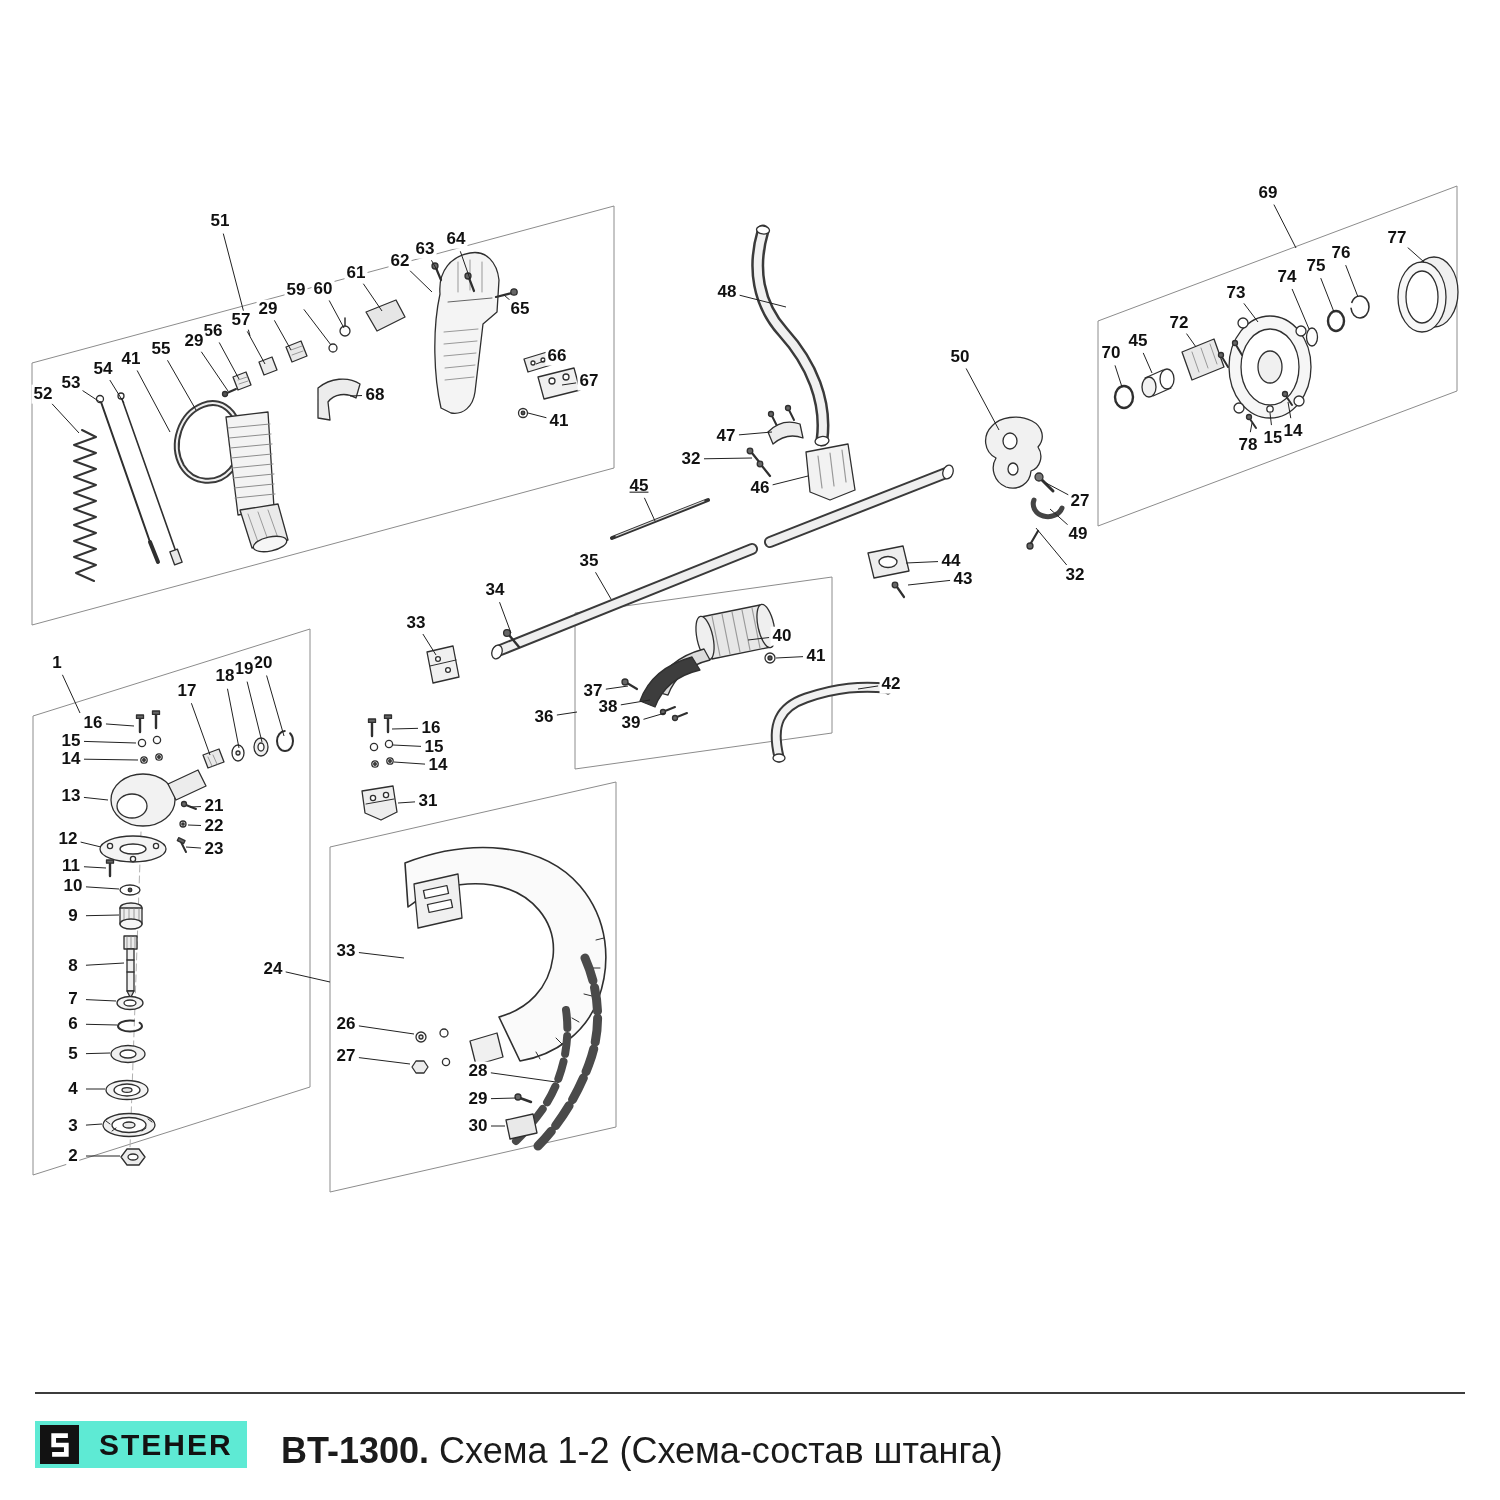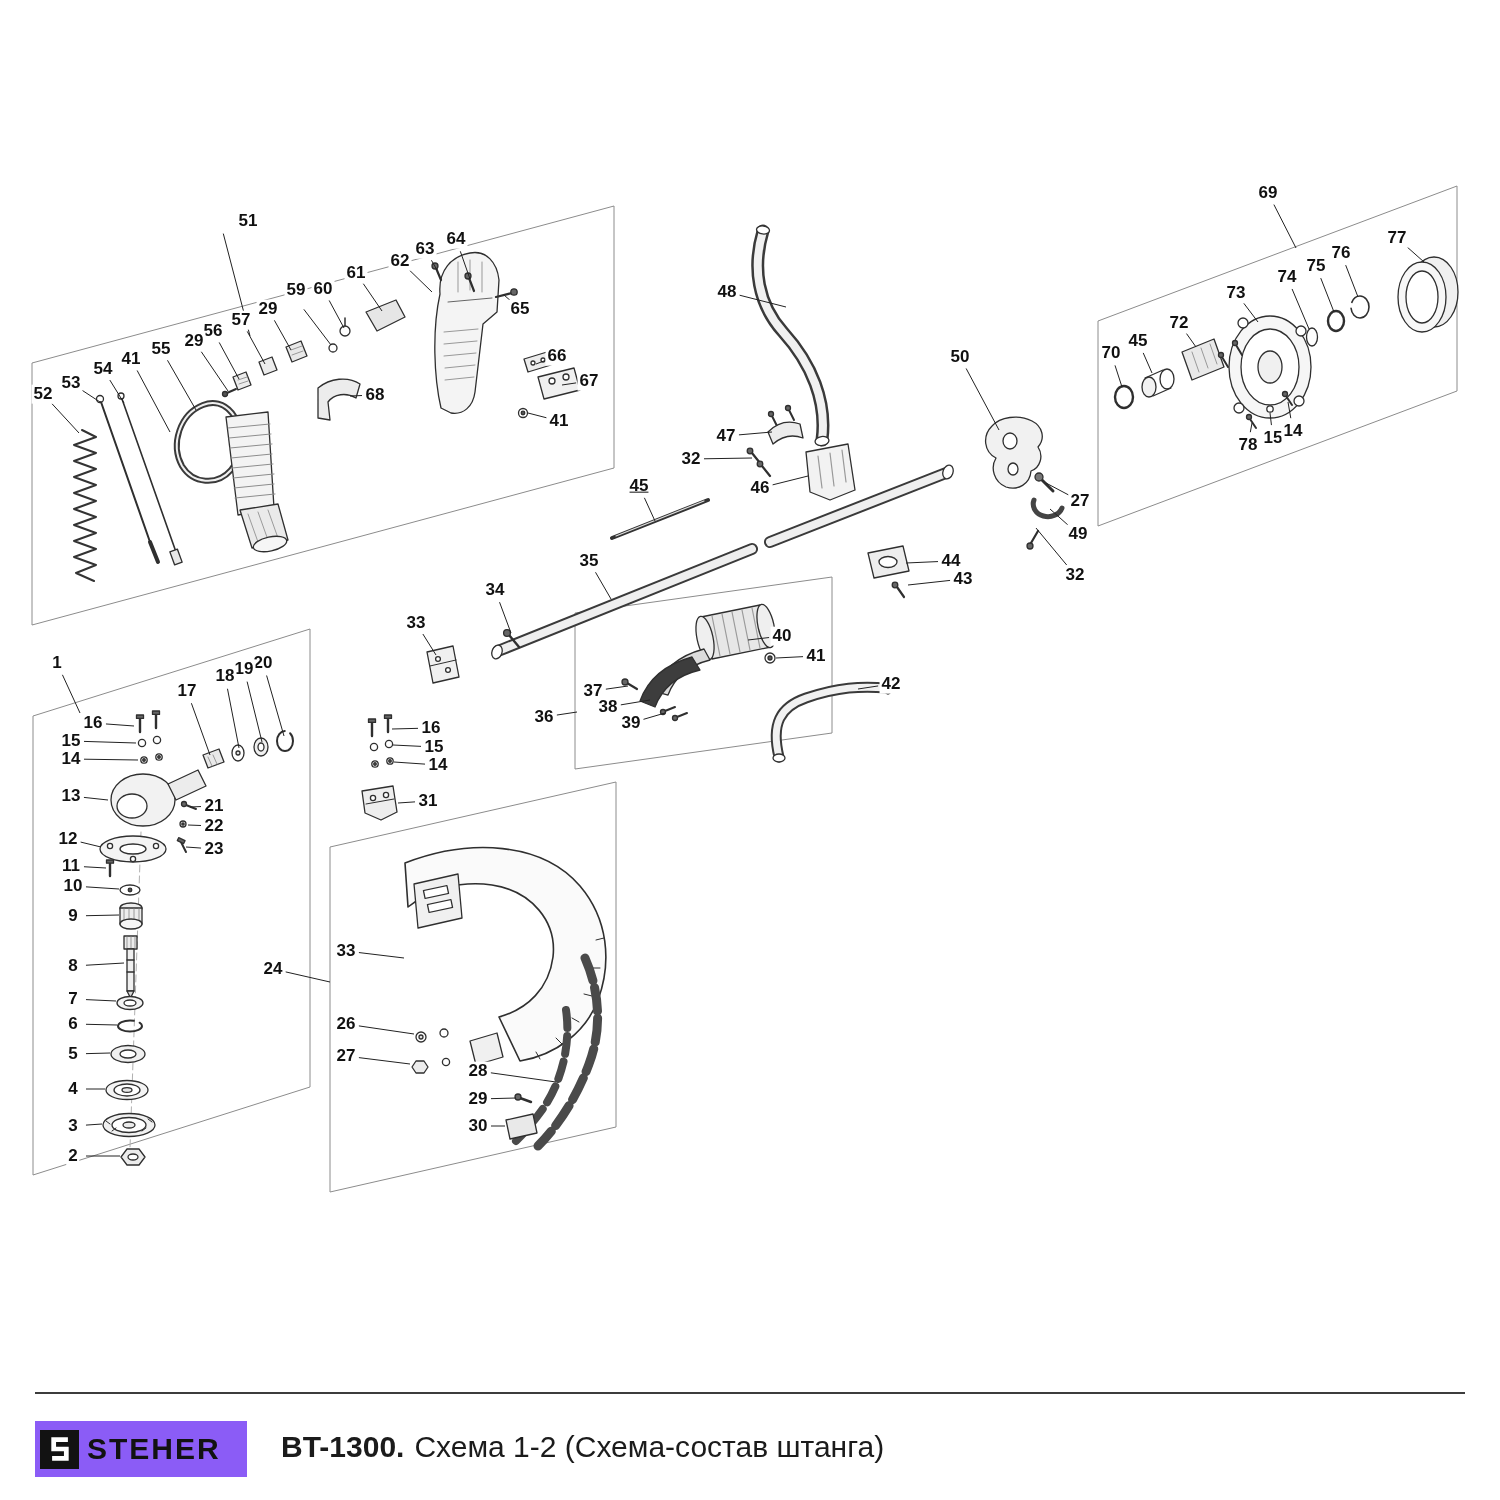--- a/index.html
+++ b/index.html
@@ -5,24 +5,24 @@
   html,body{margin:0;padding:0;background:#fff;}
   body{width:1500px;height:1500px;overflow:hidden;font-family:"Liberation Sans",sans-serif;}
   .canvas{position:relative;width:1500px;height:1500px;background:#fff;}
   svg.art{position:absolute;left:0;top:0;}
   #boxes polygon{fill:none;stroke:#8c8c8c;stroke-width:1;}
   #parts{stroke:#2f2f2f;stroke-width:1.3;fill:#f6f6f6;stroke-linejoin:round;stroke-linecap:round;}
   #leader-lines line{stroke:#222;stroke-width:1;}
   .labels-layer{position:absolute;left:0;top:0;width:1500px;height:1500px;pointer-events:none;}
   .part-label{position:absolute;transform:translate(-50%,-50%);font:700 17px/1.1 "Liberation Sans",sans-serif;color:#111;background:#fff;padding:0 2px;white-space:nowrap;}
   .footer-divider{position:absolute;left:35px;top:1392px;width:1430px;height:2px;background:#3c3c3c;}
-  .logo{position:absolute;left:35px;top:1421px;width:212px;height:56px;background:#8b5cf6;display:flex;align-items:center;gap:8px;padding:0;}
+  .logo{position:absolute;left:35px;top:1421px;width:212px;height:47px;background:#5eead4;display:flex;align-items:center;gap:20px;padding:0;}
   .logo-square{width:39px;height:39px;background:#121212;margin-left:5px;display:flex;align-items:center;justify-content:center;}
   .logo-text{font-weight:800;font-size:30px;letter-spacing:2px;color:#121212;font-family:"Liberation Sans",sans-serif;}
-  .title{position:absolute;left:281px;top:1430px;font-size:30px;color:#1b1b1b;white-space:nowrap;}
+  .title{position:absolute;left:281px;top:1430px;font-size:36px;color:#1b1b1b;white-space:nowrap;}
   .title .model{font-weight:700;}
   .title .subtitle{font-weight:400;margin-left:10px;}
 </style>
 </head>
 <body>
 
 <div class="canvas">
 
   <svg class="art" width="1500" height="1500" viewBox="0 0 1500 1500">
     <g id="boxes">
@@ -506,21 +506,21 @@
         <line x1="358.9063429691296" y1="952.5576620824811" x2="404" y2="958"></line>
         <line x1="358.8616687597431" y1="1025.8914218764328" x2="414" y2="1034"></line>
         <line x1="358.8996123972777" y1="1057.6124515496597" x2="410" y2="1064"></line>
         <line x1="490.8726233499528" y1="1072.8153699596087" x2="556" y2="1082"></line>
         <line x1="490.995500951587" y1="1098.658013132853" x2="516" y2="1098"></line>
         <line x1="491" y1="1126" x2="505" y2="1126"></line>
       </g>
   </svg>
 
   <div class="labels-layer">
-      <div class="part-label" style="left: 220px; top: 221px; margin-left: 28px;">51</div>
+      <div class="part-label" style="left: 220px; top: 221px;">51</div>
       <div class="part-label" style="left: 425px; top: 249px;">63</div>
       <div class="part-label" style="left: 456px; top: 239px;">64</div>
       <div class="part-label" style="left: 400px; top: 261px;">62</div>
       <div class="part-label" style="left: 356px; top: 273px;">61</div>
       <div class="part-label" style="left: 323px; top: 289px;">60</div>
       <div class="part-label" style="left: 296px; top: 290px;">59</div>
       <div class="part-label" style="left: 268px; top: 309px;">29</div>
       <div class="part-label" style="left: 520px; top: 309px;">65</div>
       <div class="part-label" style="left: 241px; top: 320px;">57</div>
       <div class="part-label" style="left: 213px; top: 331px;">56</div>

